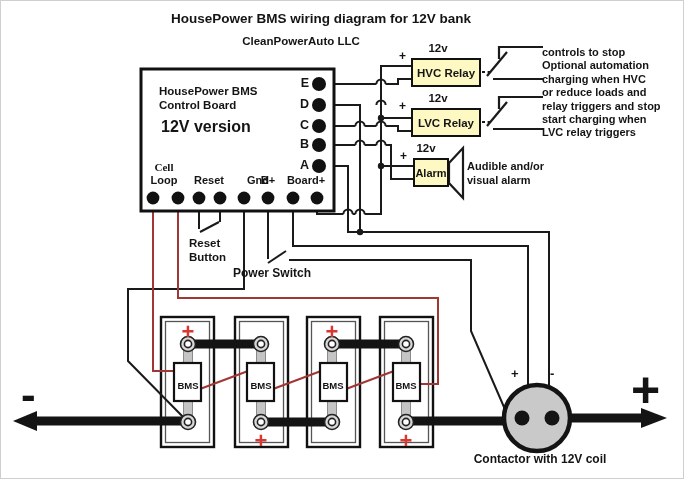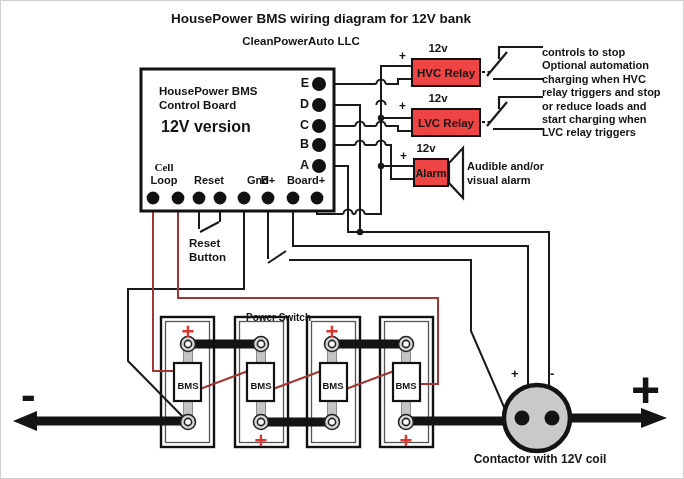--- a/index.html
+++ b/index.html
@@ -3,21 +3,21 @@
 <meta charset="utf-8">
 <style>
   html,body{margin:0;padding:0;background:#fff;}
   #stage{
     position:relative;width:682px;height:477px;background:#fff;
     border:1px solid #cfcfcf;overflow:hidden;
     font-family:"Liberation Sans",sans-serif;color:#141414;
   }
   .lbl{position:absolute;font-weight:bold;white-space:nowrap;line-height:1.15;}
   .ctr{text-align:center;}
-  .box{position:absolute;border:2.3px solid #111;background:#ef4444;box-sizing:border-box;
+  .box{position:absolute;border:2.3px solid #111;background:#fef9c3;box-sizing:border-box;
        display:flex;align-items:center;justify-content:center;font-weight:bold;}
   svg{position:absolute;left:0;top:0;}
   svg text{font-family:"Liberation Sans",sans-serif;font-weight:bold;}
 </style>
 </head>
 <body>
 
 <div id="stage">
 
   <svg width="682" height="477" viewBox="0 0 682 477">
@@ -230,21 +230,21 @@
 
   <div class="lbl ctr" style="left:143px;top:160px;width:40px;font-size:11px;font-family:Liberation Serif, serif;">Cell</div>
   <div class="lbl ctr" style="left:143px;top:173px;width:40px;font-size:11px;">Loop</div>
   <div class="lbl ctr" style="left:188px;top:173px;width:40px;font-size:11px;">Reset</div>
   <div class="lbl ctr" style="left:241px;top:173px;width:32px;font-size:11px;">Gnd</div>
   <div class="lbl ctr" style="left:253px;top:173px;width:28px;font-size:11px;">B+</div>
   <div class="lbl ctr" style="left:282px;top:173px;width:46px;font-size:11px;">Board+</div>
 
   <div class="lbl" style="left:188px;top:236px;font-size:11.5px;">Reset</div>
   <div class="lbl" style="left:188px;top:250px;font-size:11.5px;">Button</div>
-  <div class="lbl" style="left:245px;top:266px;font-size:10px;margin-top:45px;">Power Switch</div>
+  <div class="lbl" style="left:232px;top:266px;font-size:12px;">Power Switch</div>
 
   <div class="lbl ctr" style="left:417px;top:41px;width:40px;font-size:11.5px;">12v</div>
   <div class="lbl" style="left:398px;top:49px;font-size:12px;">+</div>
   <div class="box" style="left:410px;top:57px;width:70px;height:29px;font-size:11.5px;">
       <span>HVC Relay</span>
     </div>
 
   <div class="lbl ctr" style="left:417px;top:91px;width:40px;font-size:11.5px;">12v</div>
   <div class="lbl" style="left:398px;top:99px;font-size:12px;">+</div>
   <div class="box" style="left:410px;top:107px;width:70px;height:29px;font-size:11.5px;">
@@ -254,22 +254,22 @@
   <div class="lbl ctr" style="left:405px;top:141px;width:40px;font-size:11.5px;">12v</div>
   <div class="lbl" style="left:399px;top:149px;font-size:12px;">+</div>
   <div class="box" style="left:412px;top:157px;width:36px;height:29px;font-size:11px;">
       <span>Alarm</span>
     </div>
 
   <div class="lbl" style="left:541px;top:45px;font-size:11px;line-height:13.4px;">
     <div>controls to stop</div>
     <div>Optional automation</div>
     <div>charging when HVC</div>
+    <div>or reduce loads and</div>
     <div>relay triggers and stop</div>
-    <div>or reduce loads and</div>
     <div>start charging when</div>
     <div>LVC relay triggers</div>
   </div>
   <div class="lbl" style="left:466px;top:159px;font-size:11px;line-height:13.5px;">
     <div>Audible and/or</div>
     <div>visual alarm</div>
   </div>
 
   <div class="lbl" style="left:510px;top:366px;font-size:13px;">+</div>
   <div class="lbl" style="left:549px;top:366px;font-size:13px;">-</div>

